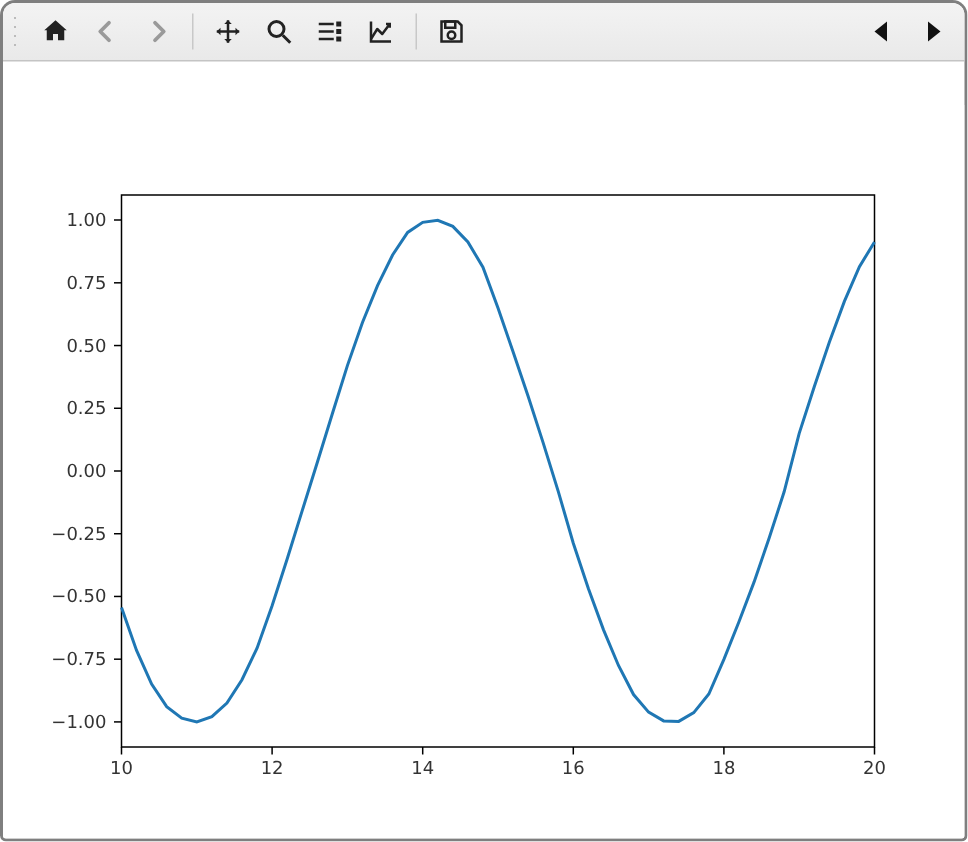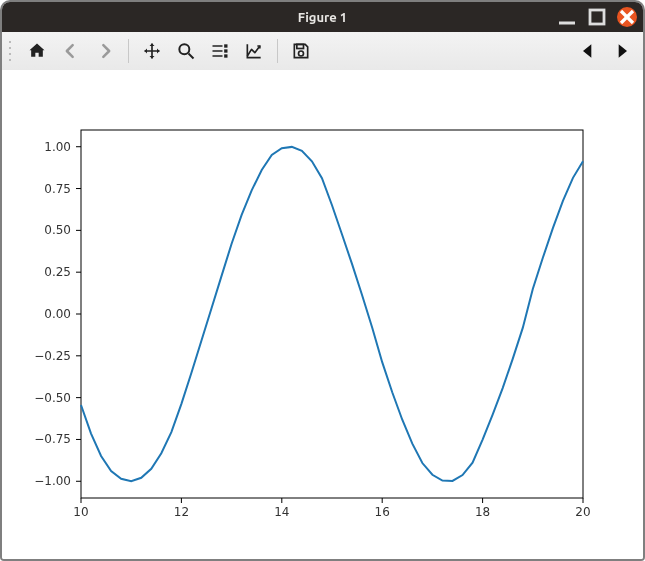--- a/index.html
+++ b/index.html
@@ -82,41 +82,20 @@
   .axis-tick-label {
     font-size:12px; fill:#333;
     font-family:"DejaVu Sans", Arial, sans-serif;
   }
 </style>
 </head>
 <body>
 
 <div class="outer">
 
-  <div class="titlebar">
-    <span class="title">Figure 1</span>
-    <div class="win-controls">
-      <div class="wbtn">
-        <svg viewBox="0 0 10 10">
-            <line x1="1" y1="8" x2="9" y2="8" stroke="#ddd" stroke-width="1.6"></line>
-          </svg>
-      </div>
-      <div class="wbtn">
-        <svg viewBox="0 0 10 10">
-            <rect x="1.5" y="1.5" width="7" height="7" fill="none" stroke="#ddd" stroke-width="1.4"></rect>
-          </svg>
-      </div>
-      <div class="wbtn close">
-        <svg viewBox="0 0 10 10">
-            <line x1="2" y1="2" x2="8" y2="8" stroke="#fff" stroke-width="1.6"></line>
-            <line x1="8" y1="2" x2="2" y2="8" stroke="#fff" stroke-width="1.6"></line>
-          </svg>
-      </div>
-    </div>
-  </div>
 
   <div class="toolbar">
     <div class="tgrip"></div>
 
     <div class="tbtn">
       <span>
         <svg viewBox="0 0 24 24" fill="#222">
             <path d="M12 3l9 8h-2v8h-5v-5h-4v5H5v-8H3z"></path>
           </svg>
       </span>

